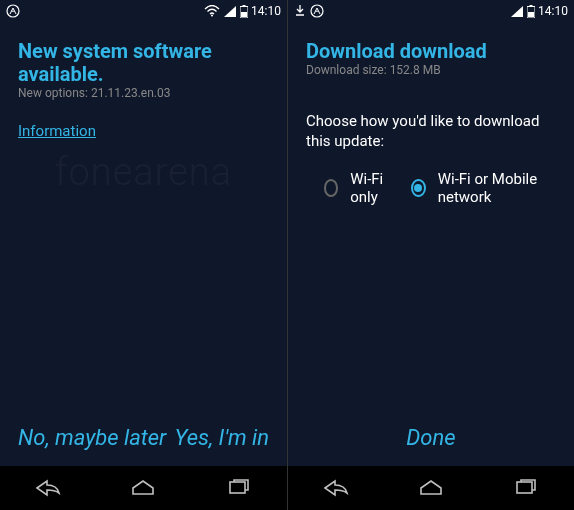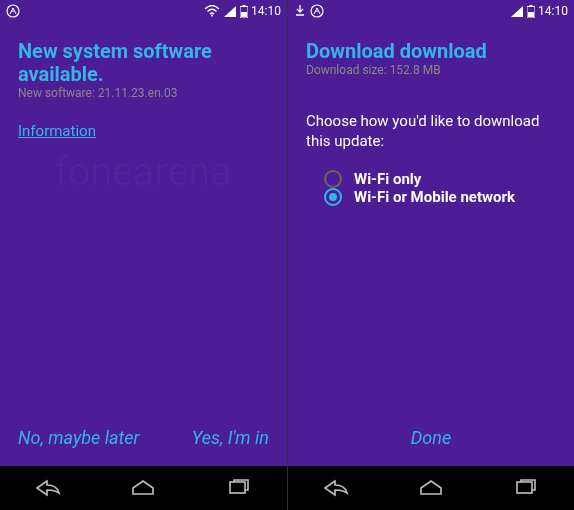--- a/index.html
+++ b/index.html
@@ -6,21 +6,21 @@
     body {
       background: #ffffff;
       font-family: Roboto, "Helvetica Neue", Arial, sans-serif;
       width: 574px;
       height: 510px;
       display: flex;
     }
     .screen {
       width: 287px;
       height: 510px;
-      background: #4c1d95;
+      background: #0f172a;
       color: #ffffff;
       display: flex;
       flex-direction: column;
       position: relative;
     }
     .screen + .screen {
       border-left: 1px solid #333;
     }
     .status-bar {
       height: 22px;
@@ -57,39 +57,39 @@
       text-decoration: underline;
       cursor: pointer;
     }
     .prompt {
       font-size: 15px;
       color: #ffffff;
       margin-top: 34px;
       margin-bottom: 18px;
       line-height: 1.35;
     }
-    .radio-group { display: flex; flex-direction: column; padding-left: 18px; font-weight: bold; }
+    .radio-group { display: flex; flex-direction: row; gap: 14px; padding-left: 18px; }
     .radio-item { display: flex; align-items: center; gap: 12px; cursor: pointer; }
     .radio-outer {
       width: 18px; height: 18px; border-radius: 50%;
       border: 2px solid #666666; display: flex; align-items: center; justify-content: center;
     }
     .radio-outer.selected { border-color: #33b5e5; }
     .radio-inner { width: 8px; height: 8px; border-radius: 50%; background: #33b5e5; }
     .radio-label { font-size: 15px; color: #ffffff; }
     .button-bar {
       display: flex;
       justify-content: space-between;
       align-items: center;
       padding: 0 14px 10px 14px;
       height: 48px;
     }
     .button-bar.right { justify-content: center; }
     .action-btn {
-      font-size: 18px;
+      font-size: 22px;
       font-style: italic;
       color: #33b5e5;
       cursor: pointer;
       padding: 6px 4px;
     }
     .nav-bar {
       height: 44px;
       display: flex;
       justify-content: space-around;
       align-items: center;
@@ -143,21 +143,21 @@
           </svg>
       </span>
       <span>14:10</span>
     </div>
   </div>
 
   <div class="content">
     <div class="watermark">fonearena</div>
     <div class="title">New system software available.</div>
     <div class="subtitle">
-      <span>New software: </span><span>21.11.23.en.03</span>
+      <span>New options: </span><span>21.11.23.en.03</span>
     </div>
     <div class="link">Information</div>
   </div>
 
   <div class="button-bar">
     <div class="action-btn">No, maybe later</div>
     <div class="action-btn">Yes, I'm in</div>
   </div>
 
   <div class="nav-bar">

